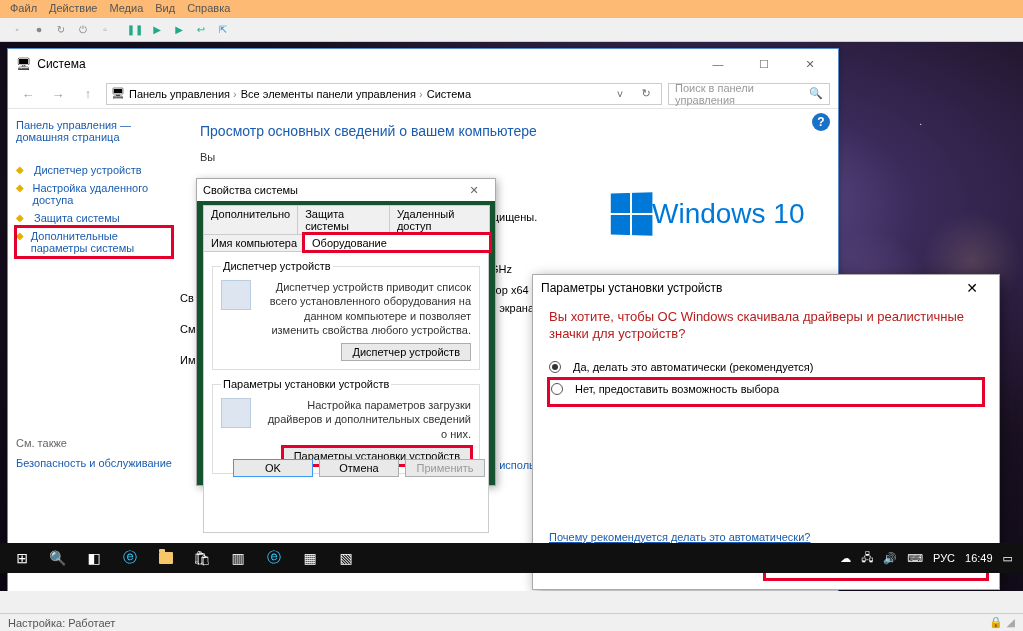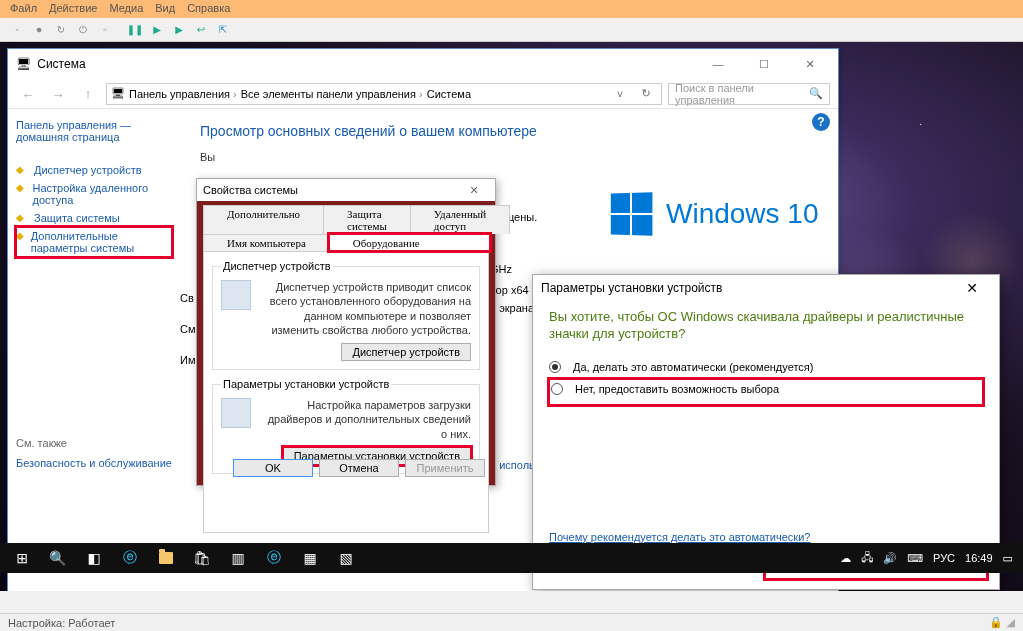--- a/index.html
+++ b/index.html
@@ -46,51 +46,51 @@
 .sys-side .home { color: #1a5cb0; }
 .side-link { display: flex; gap: 6px; align-items: flex-start; padding: 3px 0; }
 .side-link .sh { width: 12px; height: 12px; font-size: 10px; }
 .shield { color: #e6b000; }
 .highlight { outline: 3px solid #e4002b; outline-offset: -1px; }
 .sys-side .seealso { margin-top: 180px; color: #666; font-size: 11px; }
 .sys-main { flex: 1; padding: 14px 20px; position: relative; }
 .sys-main h1 { font-size: 14px; font-weight: 400; color: #1a5cb0; margin-bottom: 12px; }
 .help-badge { position: absolute; top: 4px; right: 8px; width: 18px; height: 18px; border-radius: 50%; background: #1a72c8; color: #fff; font-size: 12px; text-align: center; line-height: 18px; font-weight: bold; }
 .info-row { font-size: 11px; color: #333; margin: 2px 0; }
-.winlogo { position: absolute; top: 80px; right: 18px; width: 210px; height: 50px; display:flex; align-items:center; gap:14px;margin-left:16px;}
+.winlogo { position: absolute; top: 80px; right: 18px; width: 210px; height: 50px; display:flex; align-items:center; gap:0;margin-left:16px;}
 .winlogo .sq { width: 42px; height: 42px; display: grid; grid-template: 1fr 1fr / 1fr 1fr; gap: 2px; transform: perspective(100px) rotateY(-8deg); }
 .winlogo .sq div { background: #0078d7; }
 .winlogo .txt { font-size: 28px; color: #0078d7; font-weight: 300; }
 
 
-.props { position: absolute; top: 136px; left: 196px; width: 300px; height: 308px; background: #7f1d1d; border: 1px solid #aaa; box-shadow: 2px 2px 8px rgba(0,0,0,.3); }
+.props { position: absolute; top: 136px; left: 196px; width: 300px; height: 308px; background: #14532d; border: 1px solid #aaa; box-shadow: 2px 2px 8px rgba(0,0,0,.3); }
 .props-title { height: 22px; display: flex; align-items: center; padding: 0 6px; font-size: 11px; background: #fff; }
 .props-title .spacer { flex: 1; }
 .props-title .x { width: 30px; text-align: center; color: #666; }
 .tabs { display: flex; flex-wrap: wrap; font-size: 11px; margin: 4px 6px 0; }
-.tab { padding: 2px 23px; border: 1px solid #ccc; border-bottom: none; background: #f0f0f0; margin-right: -1px; cursor: default; font-family: Liberation Serif, serif; }
+.tab { padding: 2px 7px; border: 1px solid #ccc; border-bottom: none; background: #f0f0f0; margin-right: -1px; cursor: default; }
 .tab.active { background: #fff; position: relative; z-index: 2; }
 .tabs-row { display: flex; width: 100%; }
 .props-page { background: #fff; margin: 0 6px; border: 1px solid #ccc; height: 282px; padding: 8px; font-size: 11px; }
 .grp-box { border: 1px solid #ddd; padding: 8px; margin-bottom: 8px; }
 .grp-box legend { font-size: 11px; padding: 0 2px; }
 .grp-box .desc { margin-left: 46px; color: #333; line-height: 1.3; text-align: right; }
 .grp-box .icon32 { float: left; width: 30px; height: 30px; background: #dde6f0; border: 1px solid #bcd; }
 .btn { display: inline-block; min-width: 80px; padding: 2px 10px; font-size: 11px; background: #e9e9e9; border: 1px solid #adadad; text-align: center; }
 .btn-row-bottom { position: absolute; bottom: 8px; right: 10px; display: flex; gap: 6px; }
 .btn.default { border-color: #3b99fc; }
 .btn.disabled { color: #999; }
 
 
 .inst { position: absolute; top: 232px; left: 532px; width: 468px; height: 316px; background: #fff; border: 1px solid #aaa; box-shadow: 3px 3px 12px rgba(0,0,0,.4); }
 .inst-title { height: 26px; display: flex; align-items: center; padding: 0 8px; font-size: 12px; }
 .inst-title .spacer { flex: 1; }
 .inst-title .x { width: 38px; height: 24px; text-align: center; line-height: 24px; font-size: 14px; }
 .inst-body { padding: 8px 16px; font-size: 11px; }
-.inst-q { color: #4d7c0f; font-size: 13px; margin-bottom: 18px; line-height: 1.3; }
+.inst-q { color: #b91c1c; font-size: 13px; margin-bottom: 18px; line-height: 1.3; }
 .radio-row { display: flex; align-items: center; gap: 12px; margin: 6px 0; }
 .radio { width: 12px; height: 12px; border: 1px solid #555; border-radius: 50%; display: inline-block; position: relative; }
 .radio.sel::after { content:""; position:absolute; inset:2px; background:#333; border-radius:50%; }
 .inst-link { color: #1a5cb0; font-size: 11px; text-decoration: underline; position: absolute; bottom: 46px; left: 16px; }
 .inst-btns { position: absolute; bottom: 10px; right: 12px; display: flex; gap: 10px; }
 .inst-btns .btn { min-width: 100px; padding: 3px 10px; }
 .inst-btns .save { background: #d9d9d9; }
 
 
 .taskbar { position: absolute; bottom: 18px; left: 0; right: 0; height: 30px; background: #101010; display: flex; align-items: center; padding: 0 4px; }

